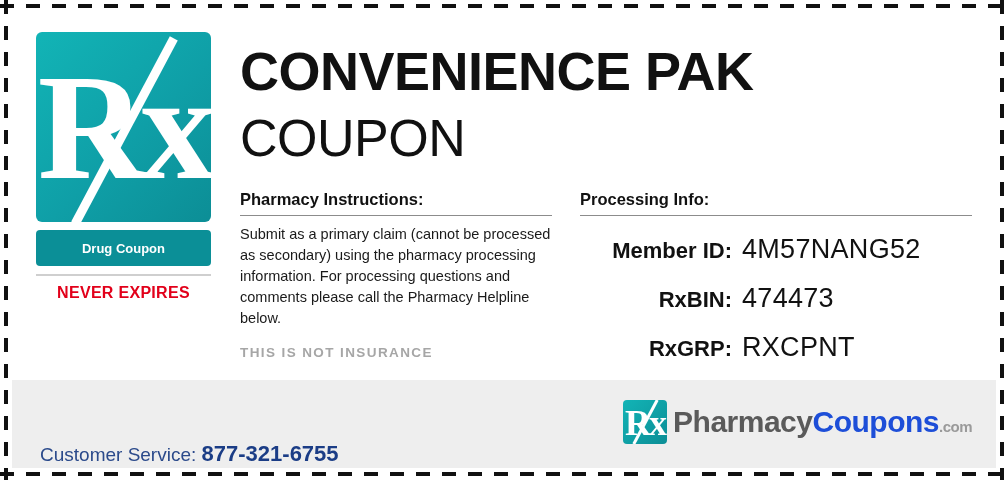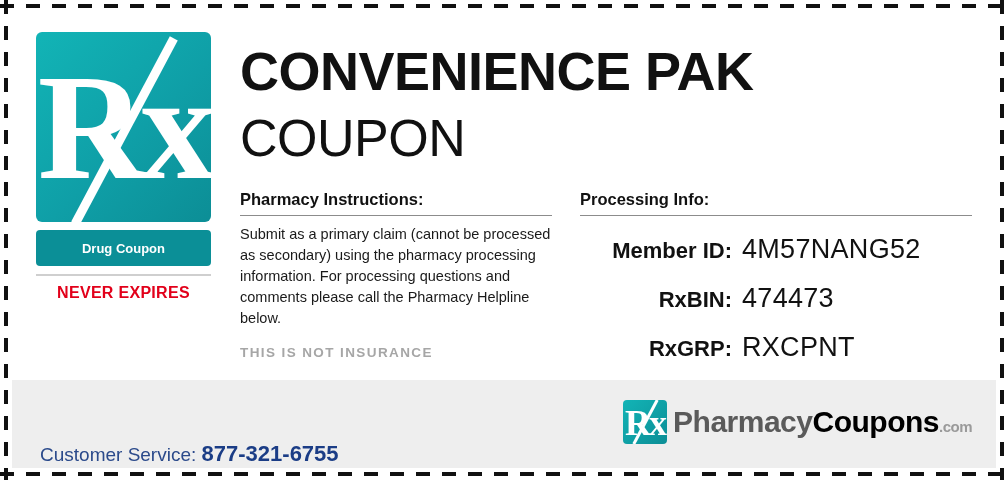--- a/index.html
+++ b/index.html
@@ -259,21 +259,21 @@
     transform: rotate(28deg);
     margin-left: -1px;
   }
   .brand-text {
     font-size: 30px;
     font-weight: bold;
     letter-spacing: -0.5px;
     white-space: nowrap;
   }
   .brand-text .p1 { color: #5a5a5a; }
-  .brand-text .p2 { color: #000000; }
+  .brand-text .p2 { color: #1d4ed8; }
   .brand-text .p3 { color: #9a9a9a; font-size: 15px; }
 </style>
 </head>
 <body>
 
 <div class="coupon">
   <div class="dash-edge top"></div>
   <div class="dash-edge bottom"></div>
   <div class="dash-edge left"></div>
   <div class="dash-edge right"></div>

